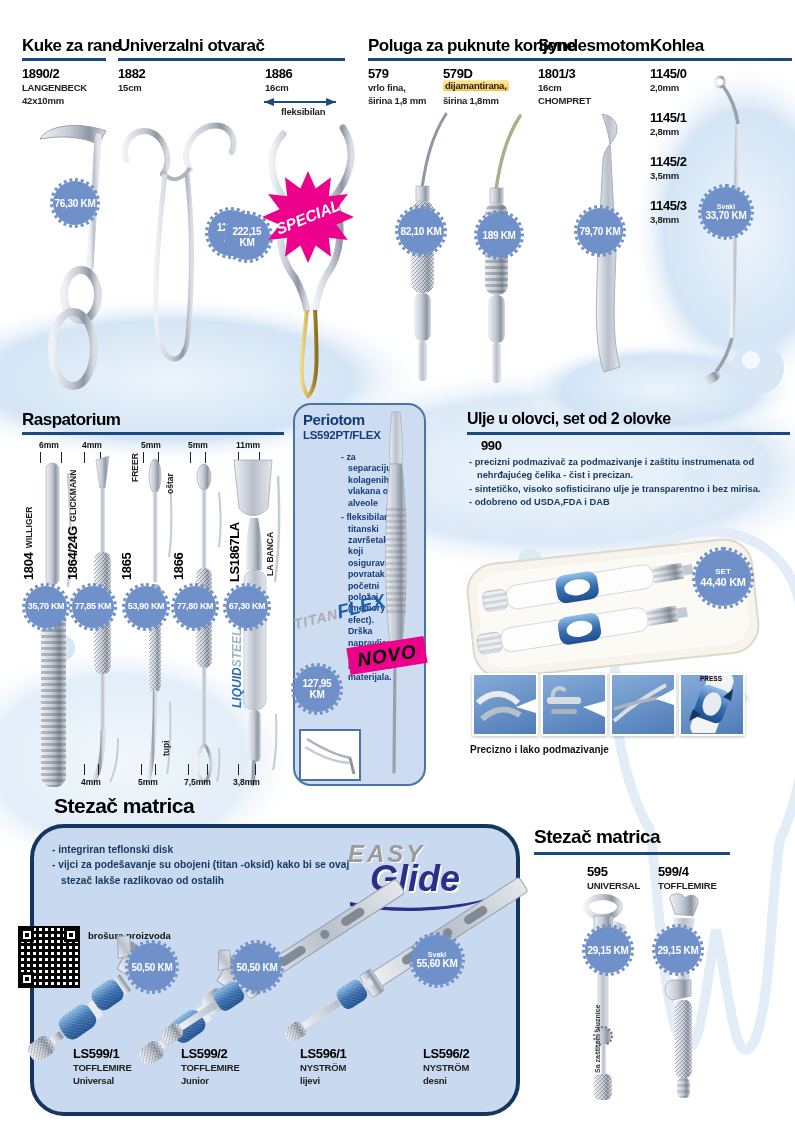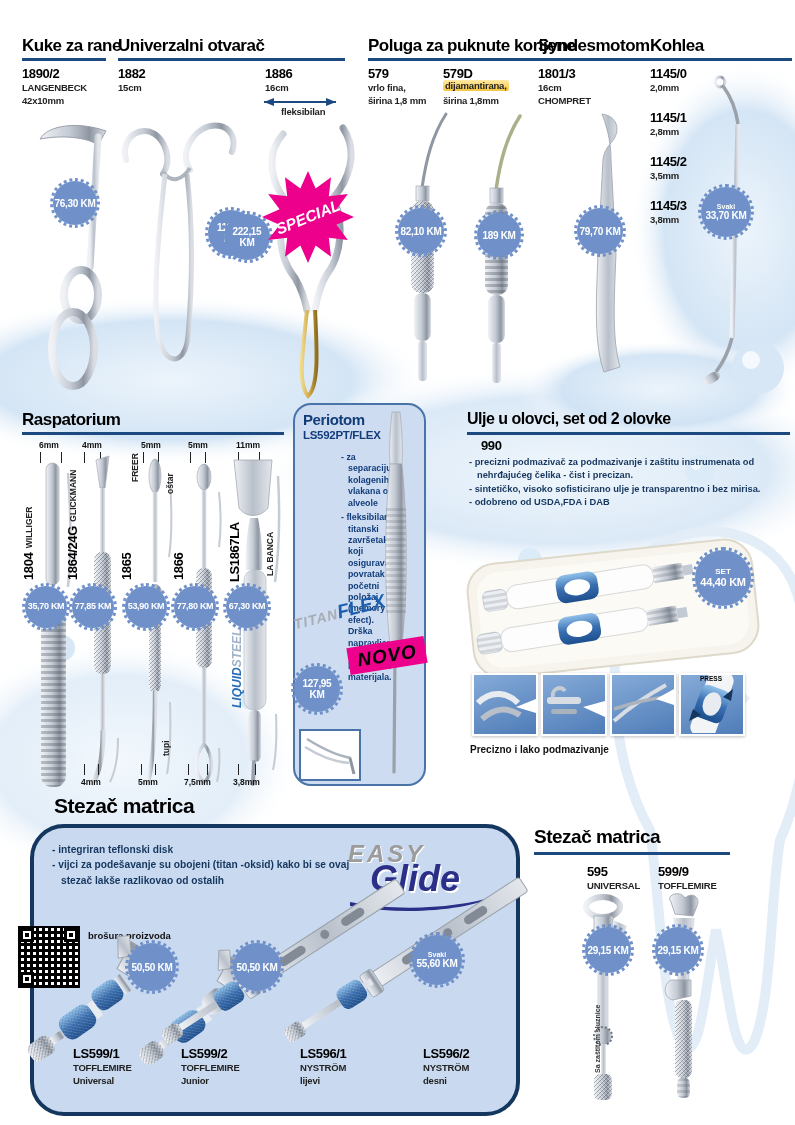--- a/index.html
+++ b/index.html
@@ -527,21 +527,21 @@
   <div class="abs z spec" style="left:300px;top:1062px">NYSTRÖM</div>
   <div class="abs z spec" style="left:300px;top:1075px">lijevi</div>
   <div class="abs z code" style="left:423px;top:1046px">LS596/2</div>
   <div class="abs z spec" style="left:423px;top:1062px">NYSTRÖM</div>
   <div class="abs z spec" style="left:423px;top:1075px">desni</div>
 
   <div class="abs z hdr hdr-md" style="left:534px;top:826px">Stezač matrica</div>
   <div class="abs z rule" style="left:534px;top:852px;width:196px"></div>
   <div class="abs z code" style="left:587px;top:864px">595</div>
   <div class="abs z spec" style="left:587px;top:880px">UNIVERSAL</div>
-  <div class="abs z code" style="left:658px;top:864px">599/9</div>
+  <div class="abs z code" style="left:658px;top:864px">599/4</div>
   <div class="abs z spec" style="left:658px;top:880px">TOFFLEMIRE</div>
 
   <svg class="abs z" style="left:565px;top:892px" width="80" height="218" viewBox="0 0 80 218">
     <ellipse cx="38" cy="15" rx="17" ry="10" fill="none" stroke="url(#st)" stroke-width="6"></ellipse>
     <rect x="29" y="24" width="19" height="16" fill="url(#st)" stroke="#98a0aa" stroke-width=".7"></rect>
     <path d="M48 28 L62 34 L58 44 L48 40 Z" fill="url(#stv)"></path>
     <rect x="33" y="40" width="10" height="96" fill="url(#stv)" stroke="#aab2bc" stroke-width=".5"></rect>
     <circle cx="38" cy="144" r="9" fill="url(#st)" stroke="#6b7480" stroke-width="2" stroke-dasharray="2 2"></circle>
     <rect x="36" y="152" width="5" height="30" fill="url(#stv)"></rect>
     <rect x="29" y="182" width="18" height="26" rx="6" fill="url(#st)"></rect>

